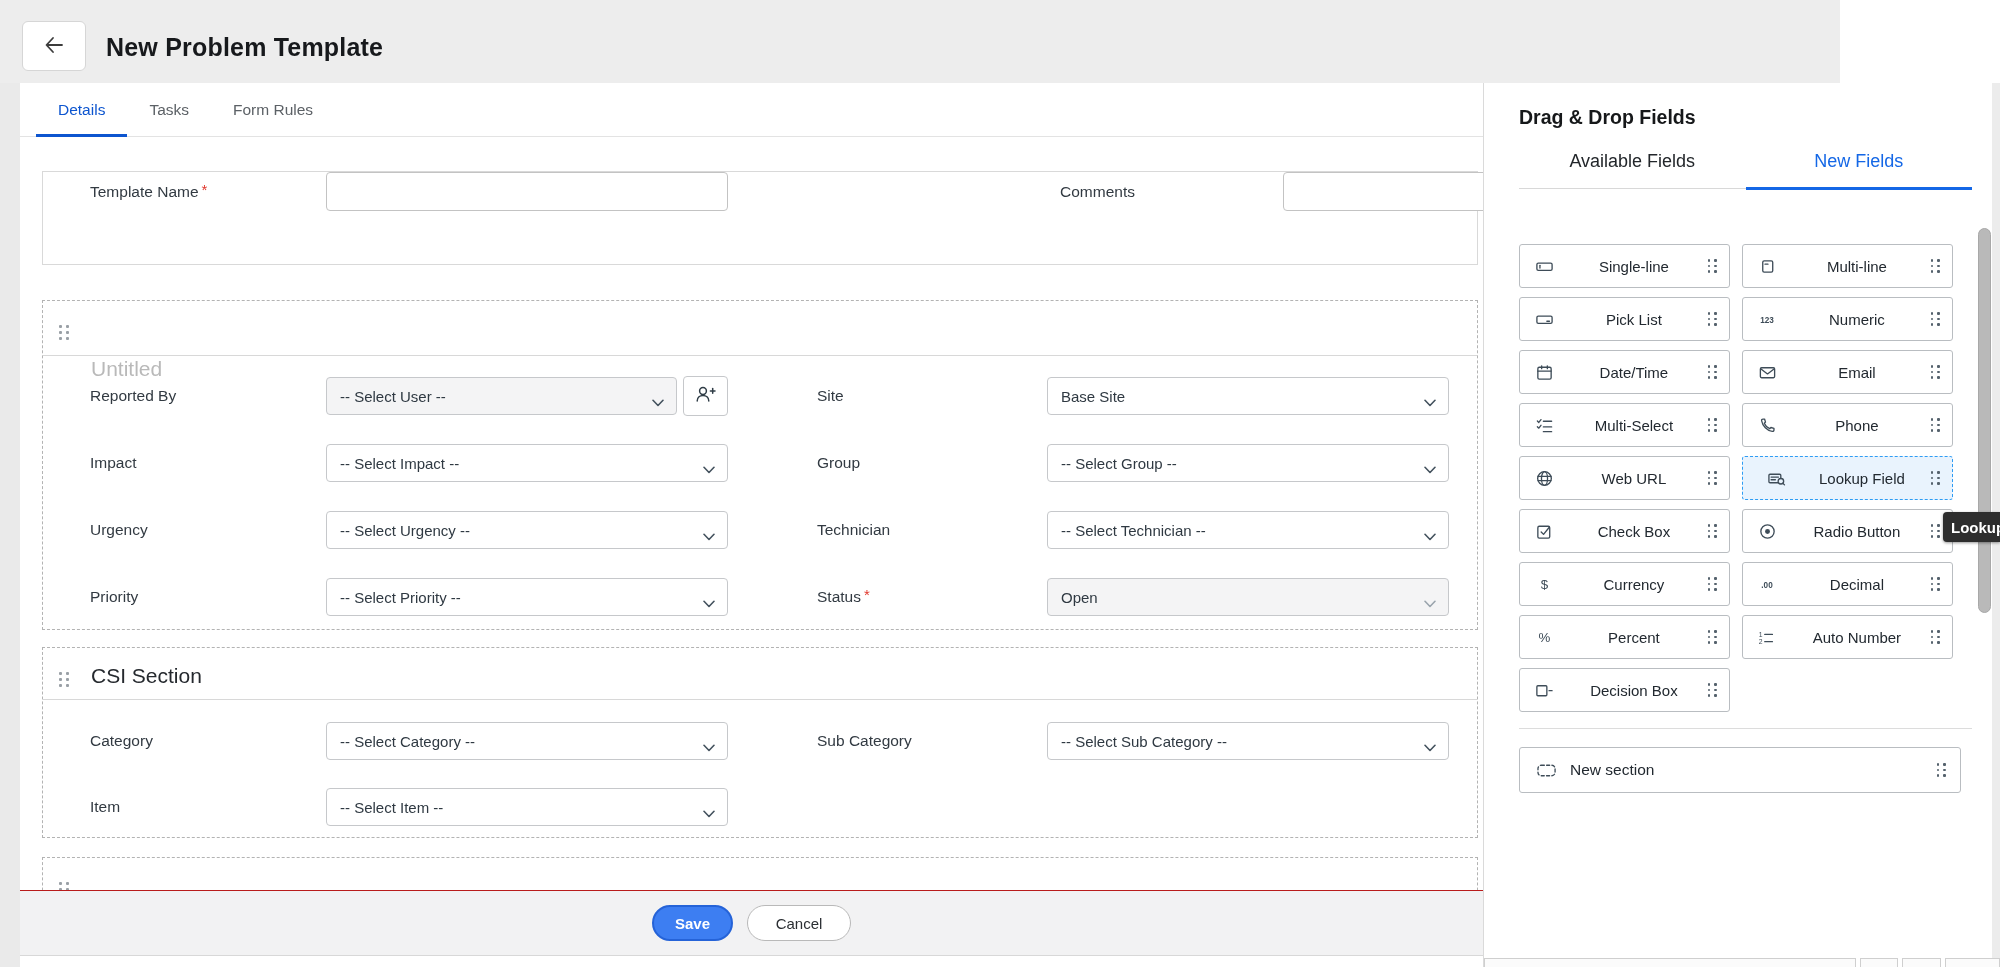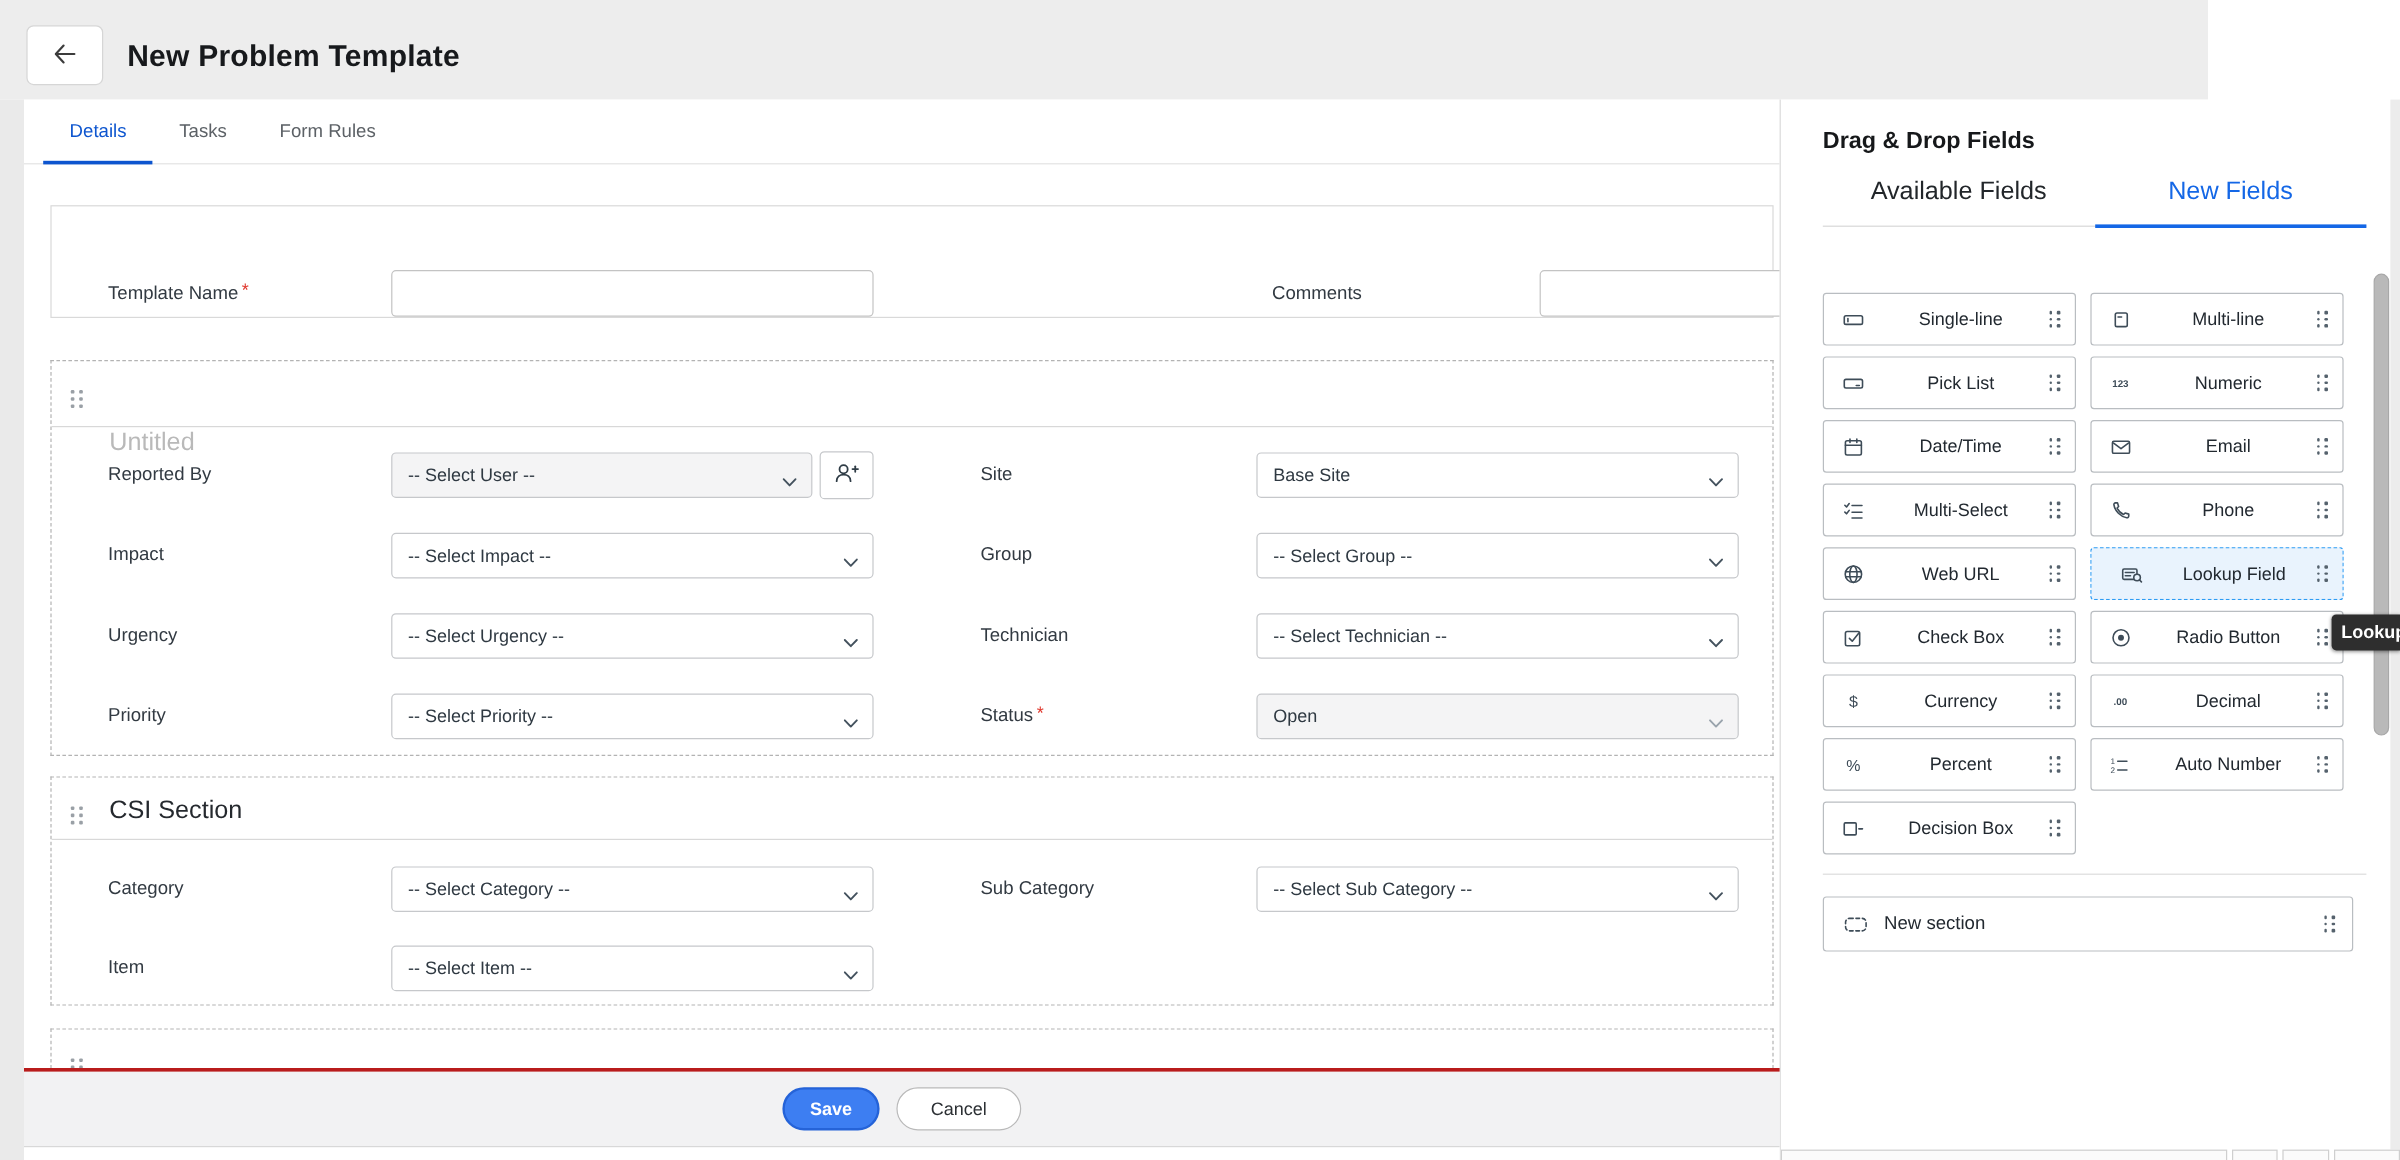--- a/index.html
+++ b/index.html
@@ -16,21 +16,21 @@
 
   
   .tabbar { position:absolute; left:20px; top:83px; width:1463px; height:54px; background:#fff;
     border-bottom:1px solid #e3e3e3; display:flex; align-items:stretch; padding-left:16px; }
   .tab { position:relative; display:flex; align-items:center; padding:0 22px; font-size:15.5px; color:#5c6166; cursor:pointer; }
   .tab.active { color:#0d55cf; font-weight:400; }
   .tab.active::after { content:""; position:absolute; left:0; right:0; bottom:-1px; height:3px; background:#0d55cf; }
 
   
   .content { position:absolute; left:42px; top:171px; width:1436px; }
-  .card { height:94px; border:1px solid #d9d9d9; display:flex; align-items:flex-end; padding-left:47px; margin-bottom:35px; background:#fff; }
+  .card { height:94px; border:1px solid #d9d9d9; display:flex; align-items:flex-start; padding-left:47px; margin-bottom:35px; background:#fff; }
   .fgroup { display:flex; align-items:center; }
   .flabel { font-size:15.5px; color:#323a42; }
   .req { color:#e0372c; margin-left:3px; font-size:15px; position:relative; top:-2px; }
   .txt-input { width:402px; height:39px; border:1px solid #c3c3c3; border-radius:4px; background:#fff; font-size:15px; padding:0 12px; color:#333; outline:none; }
 
   .section { position:relative; border:1px dashed #b3b3b3; background:#fff; }
   .sec-1 { height:330px; margin-bottom:17px; }
   .sec-2 { height:191px; margin-bottom:19px; }
   .sec-3 { height:110px; }
   .sec-head { height:55px; border-bottom:1px solid #d8d8d8; position:relative; }
@@ -53,32 +53,32 @@
   .select { position:relative; width:402px; height:38px; border:1px solid #c6c8cb; border-radius:4px; background:#fff;
     display:flex; align-items:center; padding:0 32px 0 13px; font-size:15px; color:#2f3942; cursor:pointer; }
   .select.gray { background:#f4f4f5; }
   .select .chev { position:absolute; right:12px; top:15px; }
   .select.narrow { width:351px; }
   .icon-btn { width:45px; height:40px; margin-left:6px; border:1px solid #c6c8cb; border-radius:4px; background:#fff;
     display:flex; align-items:center; justify-content:center; cursor:pointer; }
 
   
   .footer { position:absolute; left:20px; top:890px; width:1463px; height:65px; background:#f2f2f3;
-    border-top:3px solid #b91c1c; display:flex; align-items:center; justify-content:center; gap:14px; z-index:5; }
+    border-top:1px solid #b91c1c; display:flex; align-items:center; justify-content:center; gap:14px; z-index:5; }
   .footer-sub { position:absolute; left:20px; top:955px; width:1463px; height:12px; background:#fff; border-top:1px solid #d8d8d8; z-index:5; }
   .btn-save { min-width:81px; height:36px; border-radius:18px; background:#3d7ef2; border:2px solid #2563d8;
     color:#fff; font-size:15px; font-weight:600; cursor:pointer; padding:0 18px; }
   .btn-cancel { min-width:104px; height:36px; border-radius:18px; background:#fff; border:1px solid #b9b9b9;
     color:#2b2f33; font-size:15px; cursor:pointer; padding:0 22px; }
 
   
   .sidebar { position:absolute; left:1483px; top:83px; width:517px; height:884px; background:#fff; border-left:1px solid #dadada; }
   .side-heading { position:absolute; left:35px; top:23px; font-size:19.5px; font-weight:700; color:#16181a; }
   .side-tabs { position:absolute; left:35px; top:50px; width:453px; height:56px; display:flex; border-bottom:1px solid #d8d8d8; }
-  .stab { flex:1; display:flex; align-items:flex-end; justify-content:center; padding-bottom:16px; font-size:21px; color:#22262a; cursor:pointer; position:relative; }
+  .stab { flex:1; display:flex; align-items:flex-end; justify-content:center; padding-bottom:16px; font-size:18px; color:#22262a; cursor:pointer; position:relative; }
   .stab.active { color:#1467e6; }
   .stab.active::after { content:""; position:absolute; left:0; right:0; bottom:-2px; height:3px; background:#1467e6; }
 
   .field-grid { position:absolute; left:35px; top:161px; display:grid; grid-template-columns:211px 211px; grid-gap:9px 12px; }
   .fbtn { position:relative; height:44px; border:1px solid #b9bdc1; border-radius:3px; background:#fff;
     display:flex; align-items:center; padding:0 12px 0 14px; cursor:grab; }
   .fbtn .ficon { width:20px; display:flex; align-items:center; justify-content:center; margin-right:10px; flex:0 0 20px; }
   .fbtn .flbl { font-size:15px; color:#222930; flex:1; white-space:nowrap; }
   .fbtn .handle { margin-left:4px; }
   .fbtn.hl { background:#e9f3fd; border:1.5px dashed #2d9cf4;padding-left:24px; }

